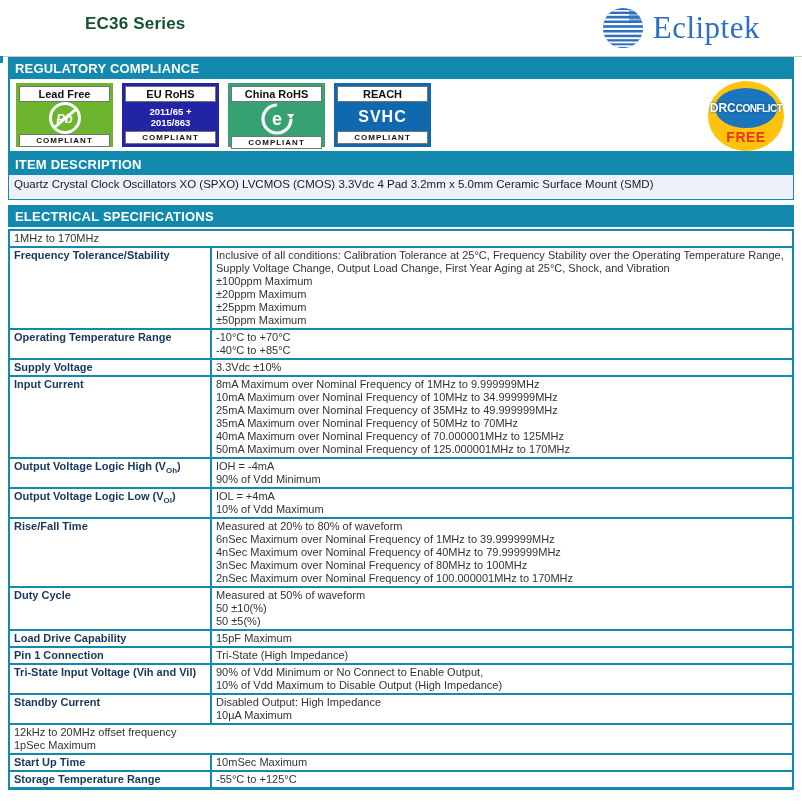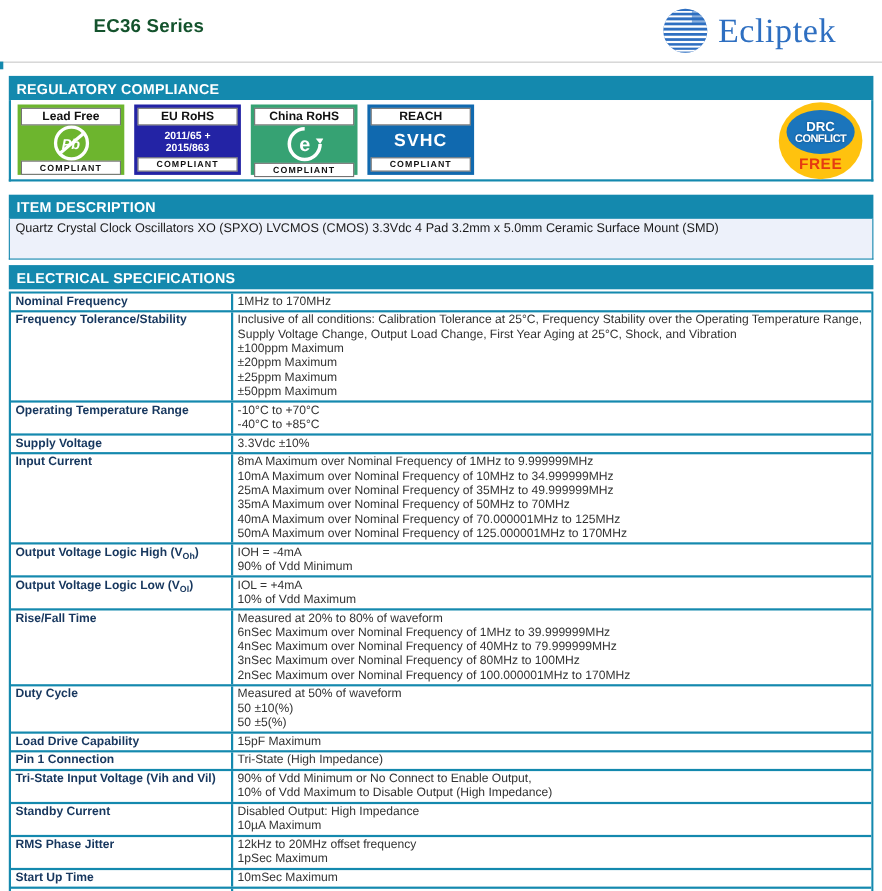--- a/index.html
+++ b/index.html
@@ -10,21 +10,21 @@
   .pagehead { position:relative; height:57px; border-bottom:1px solid #c8c8c8; }
   .doc-title { position:absolute; left:85px; top:14px; font-size:17px; font-weight:bold; color:#14532d; letter-spacing:0.2px; }
   .logo { position:absolute; right:42px; top:6px; display:flex; align-items:center; }
   .logo-text { font-size:31px; color:#2e6fc1; font-weight:400; margin-left:8px; letter-spacing:0.5px;font-family:Liberation Serif, serif; }
   .teal-tick { position:absolute; left:0; top:56px; width:3px; height:7px; background:#1489ae; }
 
   .content { padding:0 8px; }
 
   
   .secbar { background:#1489ae; color:#fff; font-weight:bold; font-size:13px; padding:4px 7px 4px; height:22px; letter-spacing:0.2px; }
-  .secbar.mt { margin-top:12px; }
+  .secbar.mt { margin-top:0; }
 
   
   .badges-box { position:relative; border:2px solid #1489ae; border-top:none; background:#fff; height:74px; padding:4px 6px; display:flex; align-items:center; }
   .badge { width:97px; height:64px; margin-right:9px; padding:3px 3px; display:flex; flex-direction:column; justify-content:space-between; }
   .badge-title { background:#fff; border:1px solid rgba(0,0,0,0.55); text-align:center; font-weight:bold; font-size:11px; color:#111; height:16px; line-height:14px; }
   .badge-mid { flex:1; display:flex; flex-direction:column; align-items:center; justify-content:center; }
   .badge-compliant { background:#fff; border:1px solid rgba(0,0,0,0.55); text-align:center; font-weight:bold; font-size:8px; color:#111; height:13px; line-height:11px; letter-spacing:1px; }
   .bg-leadfree { background:#6db52e; }
   .bg-eurohs { background:#2323a5; }
   .bg-chinarohs { background:#36a273; }
@@ -33,27 +33,27 @@
   .eu-line { color:#fff; font-weight:bold; font-size:9.5px; text-align:center; line-height:11px; }
   .svhc { color:#fff; font-weight:bold; font-size:16px; letter-spacing:1px; }
 
   .pb-circle { position:relative; width:32px; height:32px; border:3px solid #fff; border-radius:50%; display:flex; align-items:center; justify-content:center; }
   .pb-text { color:#fff; font-weight:bold; font-size:13px; font-style:italic; }
   .pb-slash { position:absolute; left:-2px; top:12px; width:30px; height:3px; background:#fff; transform:rotate(-40deg); }
 
   .crohs-icon { width:34px; height:34px; }
 
   .drc-badge { position:absolute; right:8px; top:2px; width:76px; height:70px; background:#ffc20e; border-radius:50%; display:flex; flex-direction:column; align-items:center; }
-  .drc-inner { margin-top:7px; width:62px; height:40px; background:#1b75bc; border-radius:50%; display:flex; flex-direction:column; align-items:center; justify-content:center; }
+  .drc-inner { margin-top:7px; width:62px; height:40px; background:#1b75bc; border-radius:50%; display:flex; flex-direction:row; align-items:center; justify-content:center; }
   .drc-line1 { color:#fff; font-weight:bold; font-size:12px; line-height:12px; text-shadow:0 0 2px #0a4a80; }
   .drc-line2 { color:#fff; font-weight:bold; font-size:10px; line-height:11px; letter-spacing:-0.5px; text-shadow:0 0 2px #0a4a80; }
   .drc-free { color:#e63b11; font-weight:bold; font-size:14px; line-height:16px; margin-top:1px; letter-spacing:0.5px; }
 
   
-  .desc-row { border:1px solid #1489ae; border-top:none; background:#edf1fa; font-size:11.5px; color:#1a1a1a; padding:3px 5px; height:37px; }
+  .desc-row { border:1px solid #1489ae; border-top:none; background:#edf1fa; font-size:11.5px; color:#1a1a1a; padding:3px 5px; height:25px; }
 
   
   .spec-table { margin-top:2px; border:2px solid #1489ae; border-bottom-width:3px; }
   .trow { display:flex; border-top:2px solid #1489ae; background:#fff; }
   .trow:first-child { border-top:none; }
   .tlabel { width:202px; flex:0 0 202px; border-right:2px solid #1489ae; font-weight:bold; font-size:11px; color:#17375e; padding:1px 4px; line-height:13px; }
   .tlabel sub { font-size:8px; }
   .tvalue { flex:1; font-size:11px; color:#333; padding:1px 4px; line-height:13px; }
   .vline { min-height:13px; }
 </style>
@@ -144,21 +144,20 @@
 
   </div>
 
   <div class="secbar mt">ITEM DESCRIPTION</div>
   <div class="desc-row">Quartz Crystal Clock Oscillators XO (SPXO) LVCMOS (CMOS) 3.3Vdc 4 Pad 3.2mm x 5.0mm Ceramic Surface Mount (SMD)</div>
 
   <div class="secbar" style="margin-top:5px;">ELECTRICAL SPECIFICATIONS</div>
 
   <div class="spec-table">
       <div class="trow">
-        <div class="tlabel">Nominal Frequency</div>
         <div class="tvalue">
           <div class="vline">1MHz to 170MHz</div>
         </div>
       </div>
       <div class="trow">
         <div class="tlabel">Frequency Tolerance/Stability</div>
         <div class="tvalue">
           <div class="vline">Inclusive of all conditions: Calibration Tolerance at 25°C, Frequency Stability over the Operating Temperature Range, Supply Voltage Change, Output Load Change, First Year Aging at 25°C, Shock, and Vibration</div>
           <div class="vline">±100ppm Maximum</div>
           <div class="vline">±20ppm Maximum</div>
@@ -242,21 +241,20 @@
         </div>
       </div>
       <div class="trow">
         <div class="tlabel">Standby Current</div>
         <div class="tvalue">
           <div class="vline">Disabled Output: High Impedance</div>
           <div class="vline">10µA Maximum</div>
         </div>
       </div>
       <div class="trow">
-        <div class="tlabel">RMS Phase Jitter</div>
         <div class="tvalue">
           <div class="vline">12kHz to 20MHz offset frequency</div>
           <div class="vline">1pSec Maximum</div>
         </div>
       </div>
       <div class="trow">
         <div class="tlabel">Start Up Time</div>
         <div class="tvalue">
           <div class="vline">10mSec Maximum</div>
         </div>

